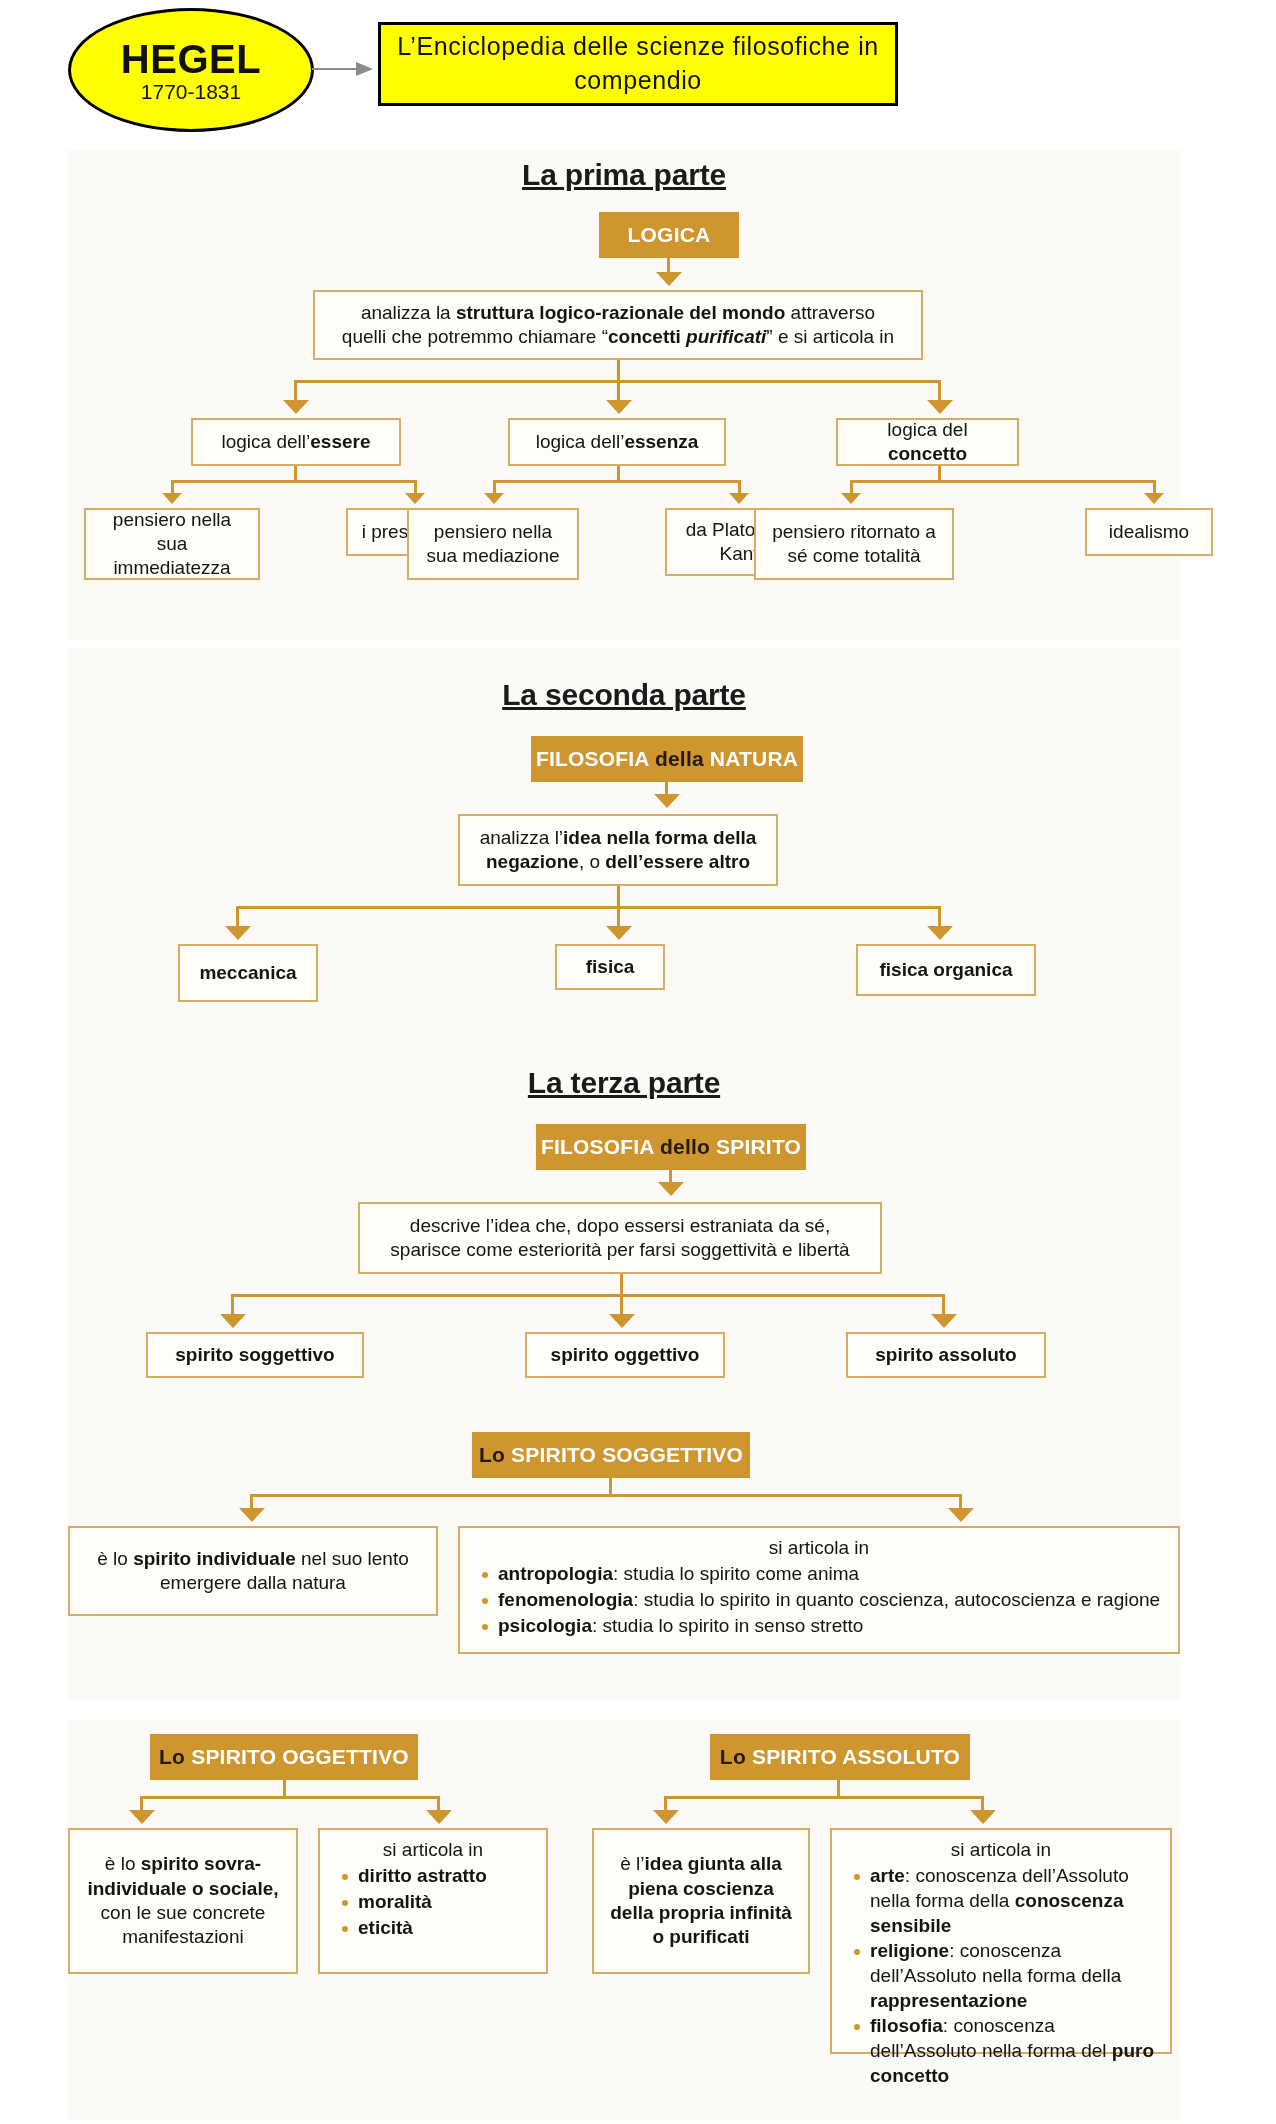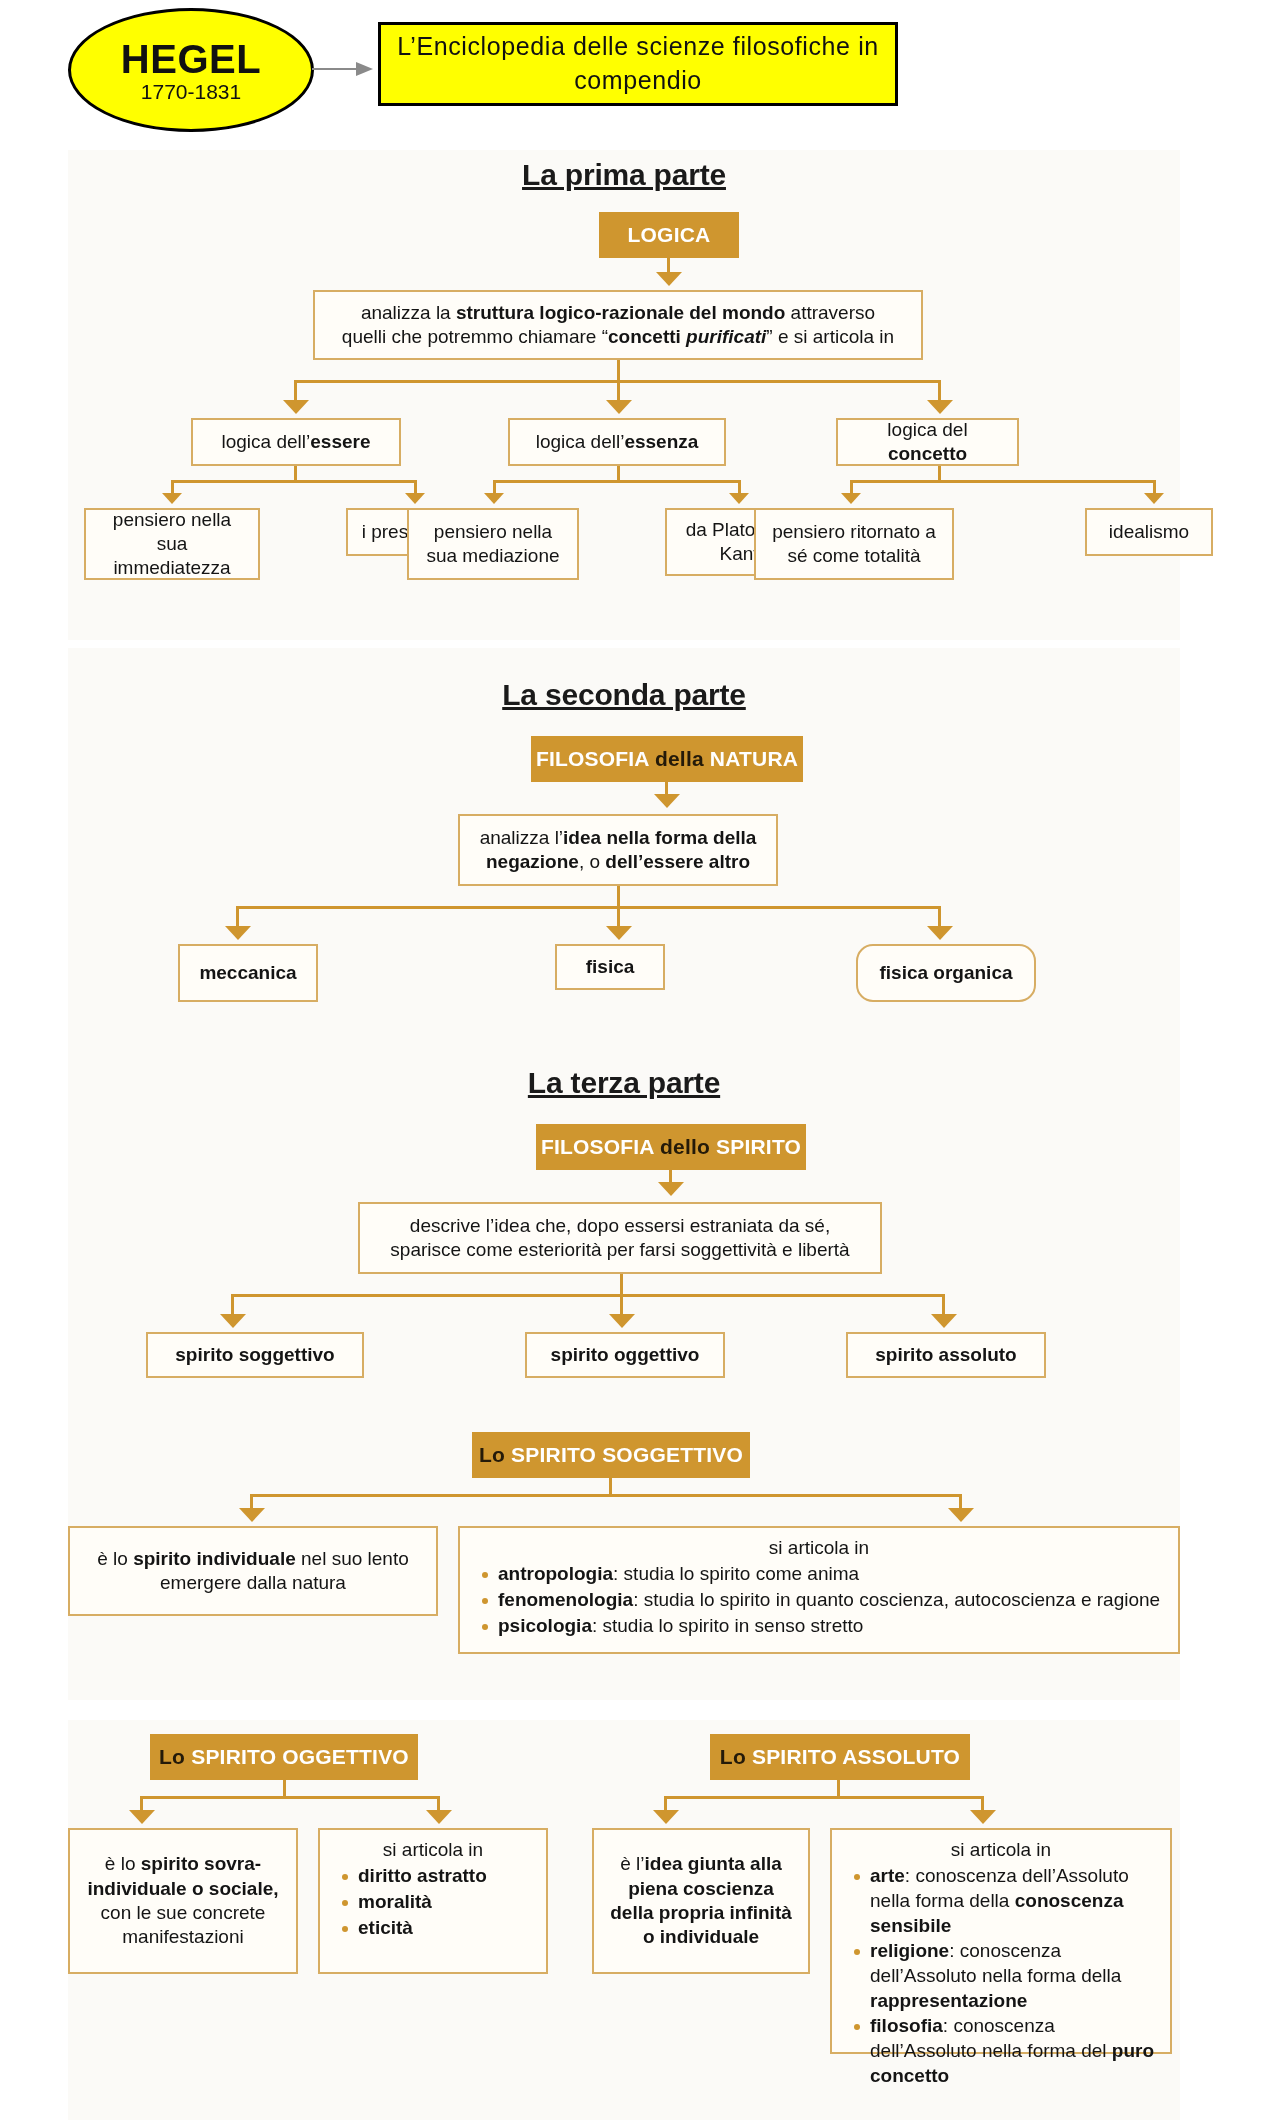--- a/index.html
+++ b/index.html
@@ -196,21 +196,21 @@
   <div class="hline" style="left:168px;top:258px;width:704px;"></div>
   <div class="vline" style="left:168px;top:258px;height:22px;"></div>
   <div class="vline" style="left:549px;top:258px;height:22px;"></div>
   <div class="vline" style="left:870px;top:258px;height:22px;"></div>
   <div class="dn-arrow" style="left:157px;top:278px;"></div>
   <div class="dn-arrow" style="left:538px;top:278px;"></div>
   <div class="dn-arrow" style="left:859px;top:278px;"></div>
 
   <div class="obox" style="position:absolute;left:110px;top:296px;width:140px;height:58px;font-weight:bold;">meccanica</div>
   <div class="obox" style="position:absolute;left:487px;top:296px;width:110px;height:46px;font-weight:bold;">fisica</div>
-  <div class="obox" style="position:absolute;left:788px;top:296px;width:180px;height:58px;font-weight:bold;border-radius:17px;">fisica organica</div>
+  <div class="obox" style="position:absolute;left:788px;top:296px;width:180px;height:52px;font-weight:bold;">fisica organica</div>
 </div>
 
 <div class="panel" style="position:absolute;left:68px;top:1026px;width:1112px;height:400px;">
 
   <div class="section-title" style="position:absolute;left:0;top:40px;width:1112px;">La terza parte</div>
 
   <div class="gold-head" style="position:absolute;left:468px;top:98px;width:270px;height:46px;">
       <span>FILOSOFIA <span class="lite">dello</span> SPIRITO</span>
     </div>
 
@@ -296,21 +296,21 @@
     </div>
 
   <div class="vline" style="left:253px;top:60px;height:18px;"></div>
   <div class="hline" style="left:80px;top:76px;width:320px;"></div>
   <div class="vline" style="left:80px;top:76px;height:16px;"></div>
   <div class="vline" style="left:397px;top:76px;height:16px;"></div>
   <div class="dn-arrow" style="left:69px;top:90px;"></div>
   <div class="dn-arrow" style="left:386px;top:90px;"></div>
 
   <div class="obox" style="position:absolute;left:8px;top:108px;width:218px;height:146px;">
-      <span>è l’<b>idea giunta alla</b><br><b>piena coscienza</b><br><b>della propria infinità</b><br><b>o individuale</b></span>
+      <span>è l’<b>idea giunta alla</b><br><b>piena coscienza</b><br><b>della propria infinità</b><br><b>o purificati</b></span>
     </div>
 
   <div class="obox bullets" style="position:absolute;left:246px;top:108px;width:342px;height:226px;">
     <span class="ctr">si articola in</span>
     <ul>
         <li><b>arte</b>: conoscenza dell’Assoluto nella forma della <b>conoscenza sensibile</b></li>
         <li><b>religione</b>: conoscenza dell’Assoluto nella forma della <b>rappresentazione</b></li>
         <li><b>filosofia</b>: conoscenza dell’Assoluto nella forma del <b>puro concetto</b></li>
       </ul>
   </div>

